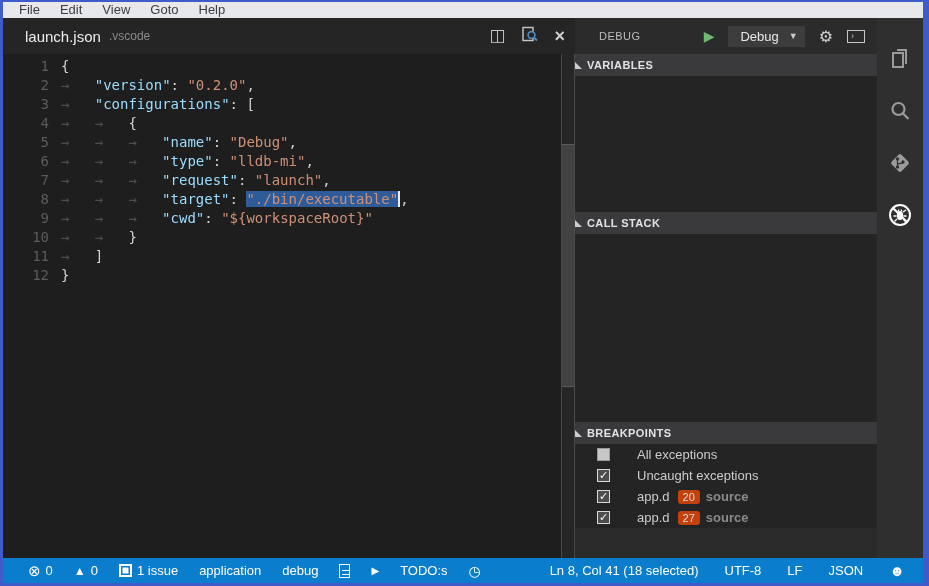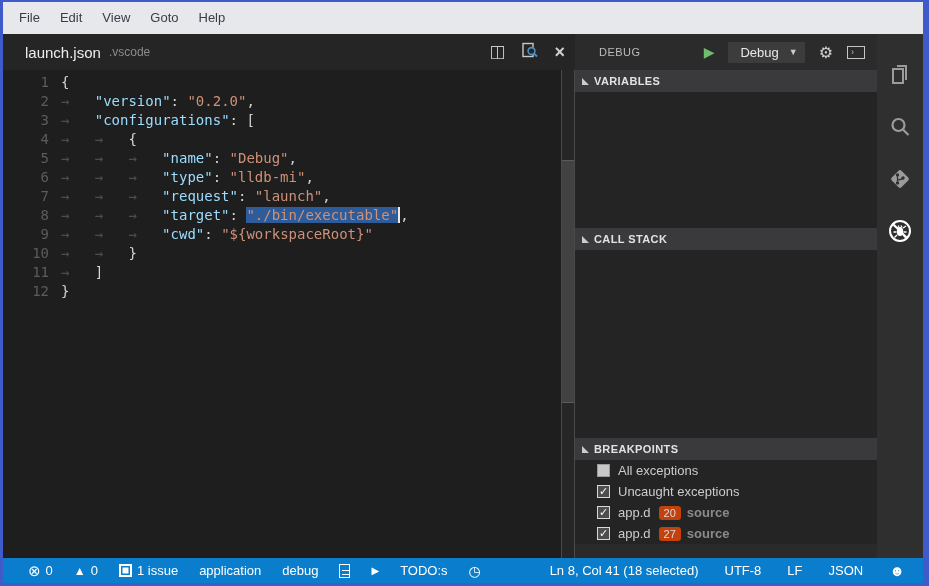--- a/index.html
+++ b/index.html
@@ -2,21 +2,21 @@
 <html><head>
 <meta charset="utf-8">
 <style>
   * { margin:0; padding:0; box-sizing:border-box; }
   html,body { width:929px; height:586px; overflow:hidden; }
   body { background:#3f5bc9; font-family:"Liberation Sans", sans-serif; }
   #window { position:absolute; top:2px; left:3px; width:920px; height:581px;
             display:flex; flex-direction:column; background:#1e1e1e; }
 
   
-  #menubar { height:32px; background:#e7e8eb; display:flex; align-items:center;
+  #menubar { height:16px; background:#e7e8eb; display:flex; align-items:center;
              padding-left:6px; flex:0 0 auto; }
   .menu-item { color:#3a3d46; font-size:13px; padding:0 10px; line-height:24px; cursor:default; }
 
   
   #main { flex:1 1 auto; display:flex; height:532px; }
 
   
   #editor-col { width:572px; display:flex; flex-direction:column; background:#1e1e1e; }
   #editor-title { height:36px; background:#252526; display:flex; align-items:center;
                   padding:0 10px 0 22px; flex:0 0 auto; }
@@ -56,33 +56,33 @@
   #panel-toolbar { margin-left:auto; display:flex; align-items:center; gap:14px; }
   .play-icon { color:#6fbb6f; font-size:14px; line-height:14px; }
   #config-dropdown { background:#3c3c3c; color:#e8e8e8; font-size:13px; height:21px;
                      display:flex; align-items:center; padding:0 7px 0 12px; gap:10px; }
   #config-caret { font-size:9px; color:#cccccc; }
   .gear-icon { color:#cfcfcf; font-size:16px; }
   .console-icon { width:18px; height:13px; border:1px solid #c5c5c5; color:#c5c5c5;
                   font-size:9px; line-height:11px; padding-left:3px; }
 
   .section-header { height:22px; background:#3a3a3d; display:flex; align-items:center;
-                    padding-left:7px; flex:0 0 auto; }
+                    padding-left:0; flex:0 0 auto; }
   .twisty { width:0; height:0; border-bottom:7px solid #cccccc;
             border-right:7px solid transparent; margin-right:5px; }
   .section-label { color:#e2e2e2; font-size:11px; font-weight:bold; letter-spacing:.4px; }
   .section-content { background:#242425; }
 
   
   .bp-row { height:21px; display:flex; align-items:center; padding-left:22px; }
   .cb { width:13px; height:13px; margin-right:8px; flex:0 0 auto;
         background:#c7c7c7; border:1px solid #9a9a9a; }
   .cb.checked { background:#4e4e4e; border:1px solid #d8d8d8; color:#ffffff;
                 font-size:11px; line-height:11px; text-align:center; }
-  .bp-label { color:#cccccc; font-size:13px; }
+  .bp-label { color:#cccccc; font-size:13px;margin-left:19px; }
   .bp-badge { background:#c2410c; color:#dcdcdc; font-size:11px; border-radius:3px;
               padding:1px 5px; margin-left:8px; }
   .bp-suffix { color:#8a8a8a; font-size:13px; margin-left:6px;font-weight:bold; }
 
   
   #activity-bar { width:46px; background:#2f2f30; display:flex; flex-direction:column;
                   align-items:center; padding-top:28px; gap:26px; }
   .act-icon { width:26px; height:26px; display:flex; align-items:center; justify-content:center; }
 
   

